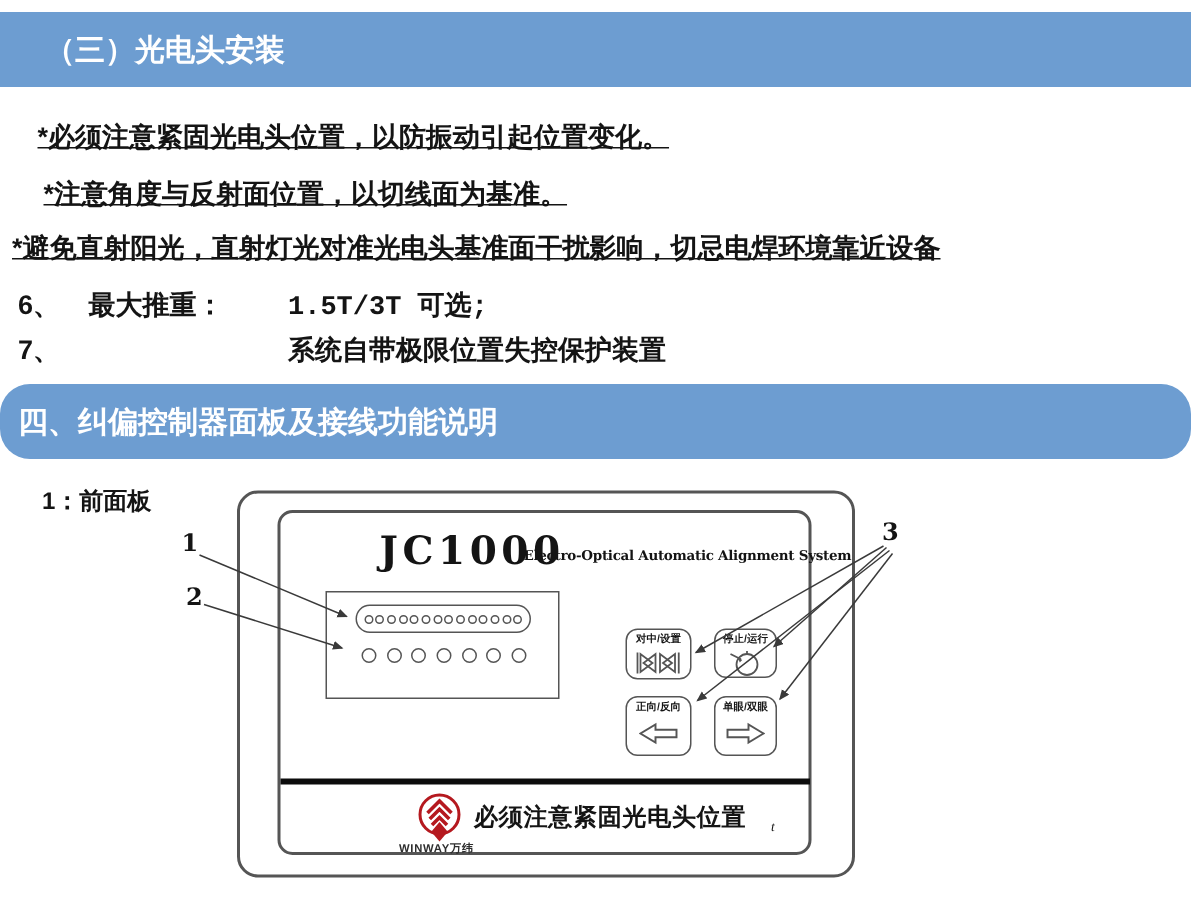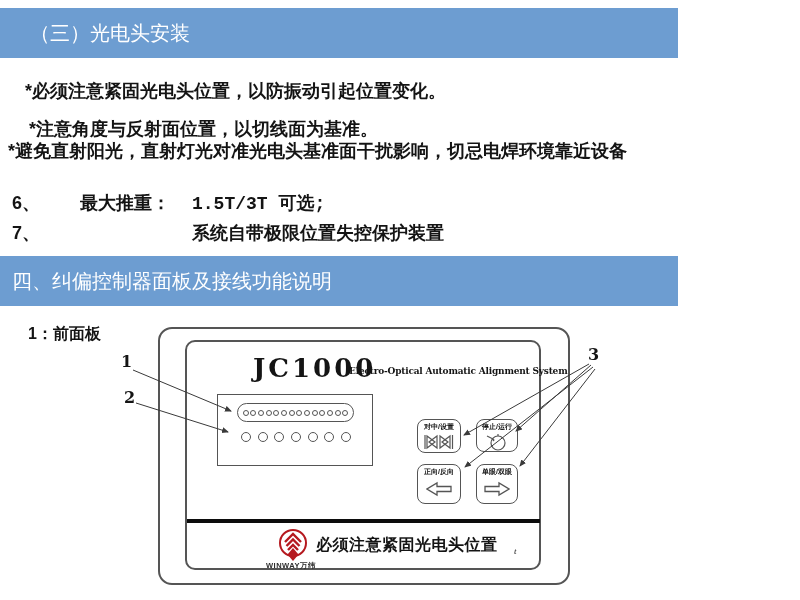--- a/index.html
+++ b/index.html
@@ -3,34 +3,34 @@
 <meta charset="utf-8">
 <style>
   * { margin:0; padding:0; box-sizing:border-box; }
   html,body { background:#ffffff; }
   #page {
     position:relative; width:800px; height:600px; background:#ffffff;
     font-family:"Liberation Sans","DejaVu Sans",sans-serif; color:#141414;
     overflow:hidden;
   }
   .hdr {
-    position:absolute; left:0; width:678px; height:50px;
+    position:absolute; left:0; width:794px; height:50px;
     background:var(--header-blue,#6d9dd1); color:#ffffff;
-    font-size:20px; font-weight:400; display:flex; align-items:center;
+    font-size:20px; font-weight:700; display:flex; align-items:center;
   }
   #hdr1 { top:8px;  padding-left:30px; }
-  #hdr2 { top:256px; padding-left:12px; }
-  .note { position:absolute; font-size:18px; font-weight:700; white-space:nowrap; }
+  #hdr2 { top:256px; padding-left:12px;border-radius:20px; }
+  .note { position:absolute; font-size:18px; font-weight:700; white-space:nowrap;text-decoration:underline; }
   #note0 { left:25px; top:79px; }
   #note1 { left:29px; top:117px; }
-  #note2 { left:8px;  top:139px; }
+  #note2 { left:8px;  top:153px; }
   .item { position:absolute; left:0; width:100%; height:24px; font-size:18px; font-weight:700; }
   #item6 { top:191px; } #item7 { top:221px; }
   .item .num   { position:absolute; left:12px; }
-  .item .label { position:absolute; left:80px; }
+  .item .label { position:absolute; left:59px; }
   .item .value { position:absolute; left:192px;font-family:Liberation Mono, monospace; }
   #subsection { position:absolute; left:28px; top:324px; font-size:16px; font-weight:700; }
   #dev-outer { position:absolute; left:158px; top:327px; width:412px; height:258px; border-radius:14px; border:2px solid #555; }
   #dev-inner { position:absolute; left:185px; top:340px; width:356px; height:230px; border-radius:10px; border:2px solid #555; }
   #model { position:absolute; left:237px; top:353px; font-family:"DejaVu Serif","Liberation Serif",serif;
            font-weight:700; font-size:26px; letter-spacing:3px;margin-left:16px; }
   #sysname { position:absolute; left:349px; top:366px; font-family:"DejaVu Serif","Liberation Serif",serif;
              font-weight:700; font-size:9px; white-space:nowrap; letter-spacing:-0.2px; }
   #display-box { position:absolute; left:217px; top:394px; width:156px; height:72px; border:1.5px solid #555; }
   #led-bar { position:absolute; left:237px; top:403px; width:117px; height:19px; border:1.5px solid #555;

